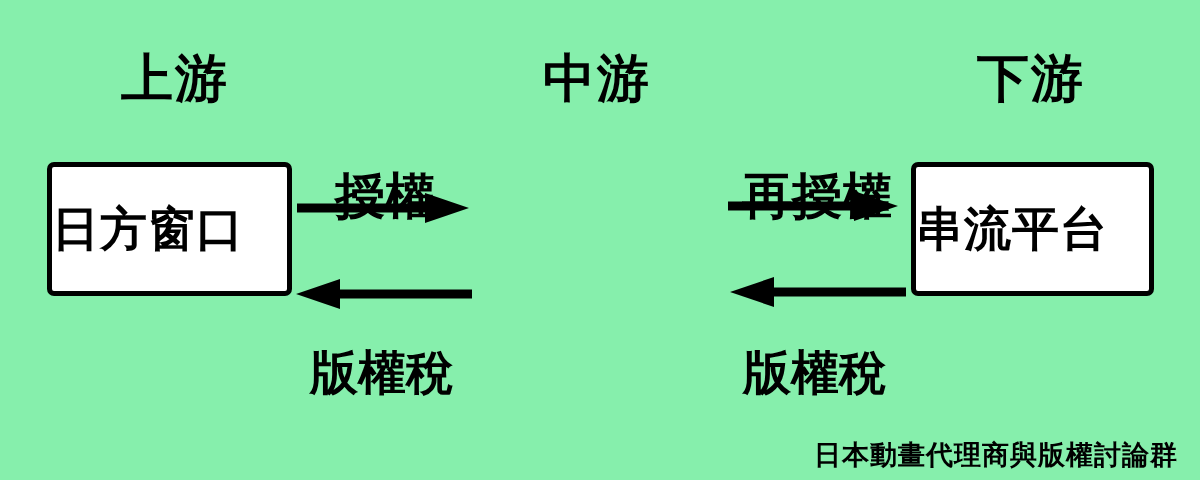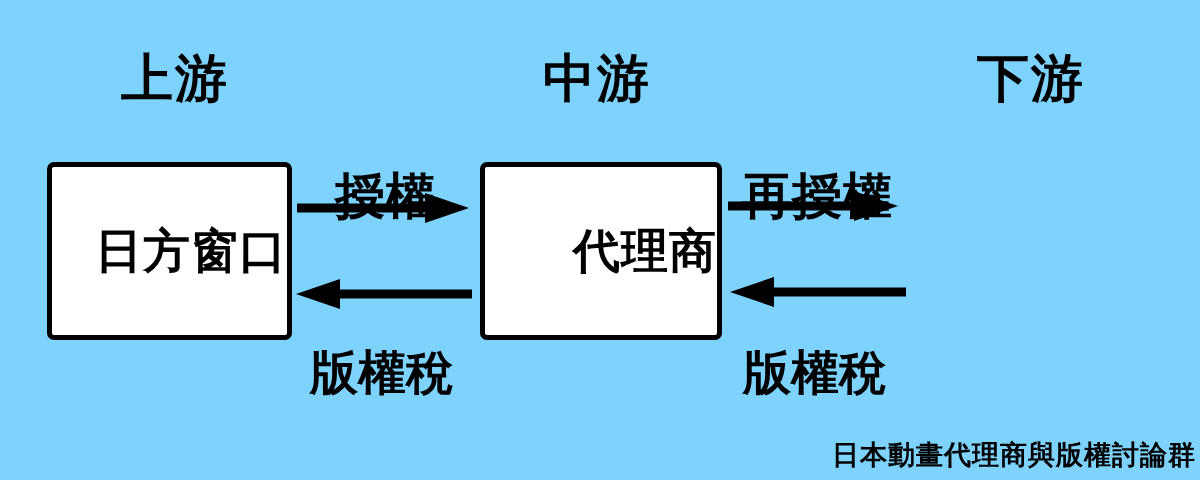--- a/index.html
+++ b/index.html
@@ -3,21 +3,21 @@
 <meta charset="utf-8">
 <style>
   * { margin: 0; padding: 0; box-sizing: border-box; }
   html, body { background: #fff; }
   body { font-family: "Liberation Sans", "DejaVu Sans", sans-serif; }
 
   .canvas {
     position: relative;
     width: 1200px;
     height: 480px;
-    background: #7dd3fc;
+    background: #86efac;
     color: #000000;
     overflow: hidden;
   }
 
   .col-header {
     position: absolute;
     top: 50px;
     transform: translateX(-50%);
     font-size: 52px;
     font-weight: bold;
@@ -25,27 +25,27 @@
     white-space: nowrap;
     line-height: 1.1;
   }
   .col-header.c1 { left: 175px; }
   .col-header.c2 { left: 597px; }
   .col-header.c3 { left: 1031px; }
 
   .node-box {
     position: absolute;
     top: 162px;
-    height: 178px;
+    height: 134px;
     border: 5px solid #000;
     border-radius: 7px;
     background: #fff;
     display: flex;
     align-items: center;
-    justify-content: flex-end;
+    justify-content: flex-start;
   }
   .node-box.b1 { left: 47px;  width: 245px; }
   .node-box.b2 { left: 480px; width: 242px; }
   .node-box.b3 { left: 911px; width: 243px; }
 
   .node-label {
     font-size: 47px;
     font-weight: bold;
     white-space: nowrap;
     letter-spacing: 1px;
@@ -68,42 +68,42 @@
     white-space: nowrap;
     margin-top: 36px;
   }
   .flow-label.f1 { left: 385px; top: 133px; }
   .flow-label.f3 { left: 817px; top: 133px; }
   .flow-label.f2 { left: 382px; top: 311px; font-size: 48px; }
   .flow-label.f4 { left: 815px; top: 311px; font-size: 48px; }
 
   .caption {
     position: absolute;
-    right: 4px;
+    right: 22px;
     top: 437px;
     font-size: 27px;
     font-weight: 600;
     letter-spacing: 1px;
     white-space: nowrap;
   }
 </style>
 </head>
 <body>
 
 <div class="canvas">
 
   <div class="col-header c1">上游</div>
   <div class="col-header c3">下游</div>
   <div class="col-header c2">中游</div>
 
   <div class="node-box b1">
     <span class="node-label">日方窗口</span>
   </div>
-  <div class="node-box b2">
-    <span class="node-label">代理商</span>
+  <div class="node-box b3">
+    <span class="node-label">串流平台</span>
   </div>
 
   <svg class="arrow-layer" viewBox="0 0 1200 480" xmlns="http://www.w3.org/2000/svg">
 
     <g>
       <rect x="297" y="203.5" width="132" height="9" fill="#000"></rect>
       <polygon points="425,193 469,208 425,223" fill="#000"></polygon>
     </g>
 
     <g>

